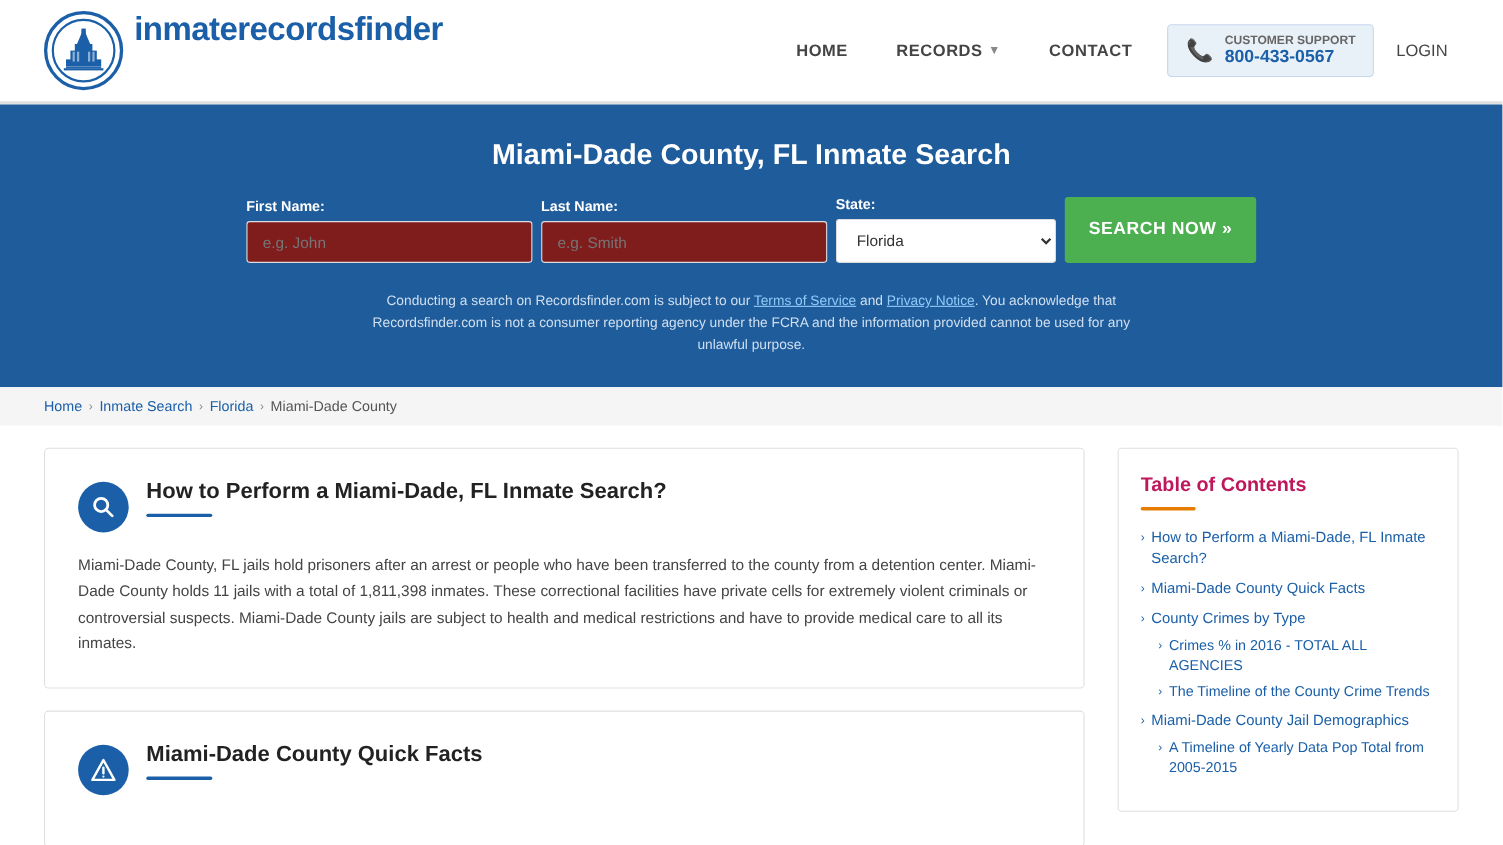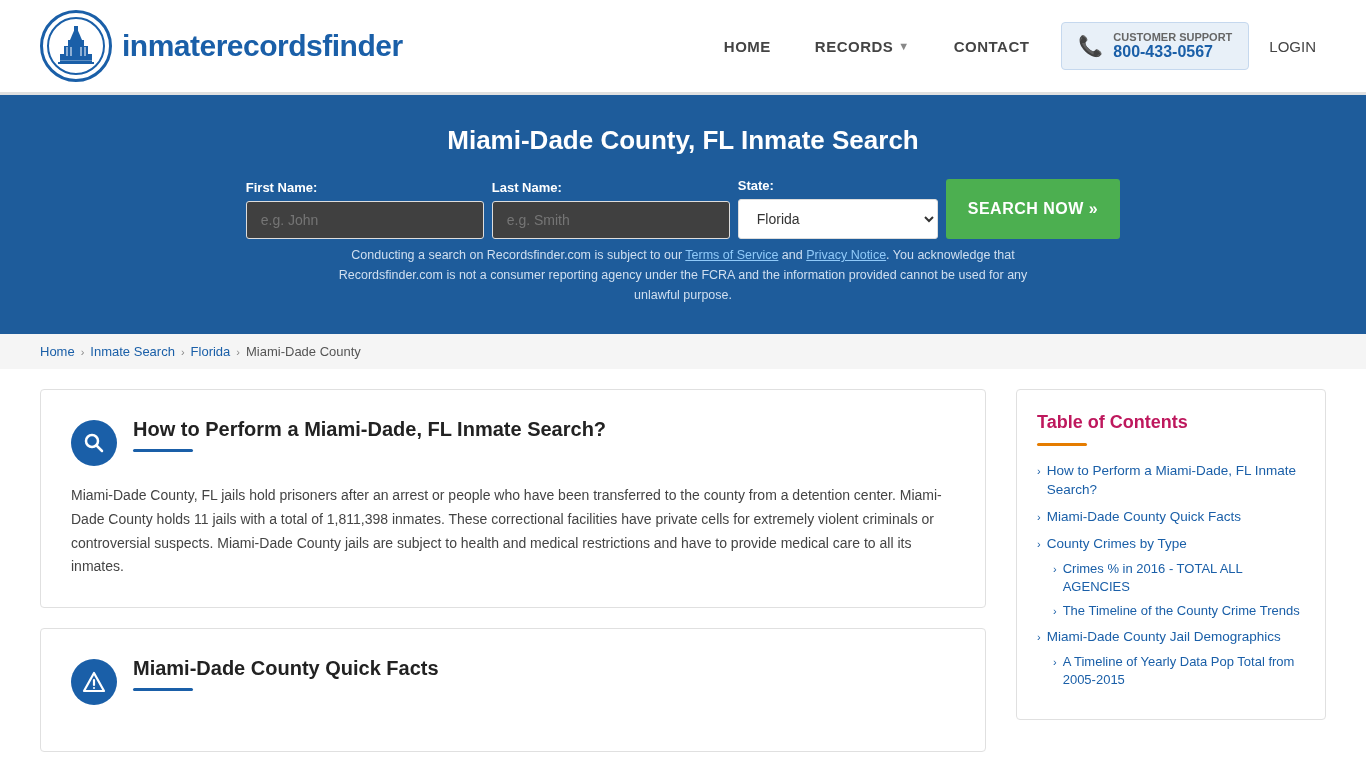--- a/index.html
+++ b/index.html
@@ -10,21 +10,20 @@
       background: #fff;
       border-bottom: 3px solid #e0e0e0;
       padding: 10px 40px;
       display: flex;
       align-items: center;
       justify-content: space-between;
       min-height: 90px;
     }
     .logo-area {
       display: flex;
-      align-items: center;
       gap: 10px;
     }
     .logo-circle {
       width: 72px;
       height: 72px;
       border-radius: 50%;
       border: 3px solid #1a5fa8;
       background: #fff;
       display: flex;
       align-items: center;
@@ -89,41 +88,41 @@
       color: #fff;
       font-size: 26px;
       font-weight: 700;
       margin-bottom: 22px;
     }
     .search-form {
       display: flex;
       align-items: flex-end;
       justify-content: center;
       gap: 8px;
-      margin-bottom: 6px;
+      margin-bottom: 24px;
     }
     .form-group {
       display: flex;
       flex-direction: column;
       align-items: flex-start;
       gap: 6px;
     }
     .form-label {
       color: #fff;
       font-size: 13px;
       font-weight: 600;
     }
     .form-input {
-      background: #404040;
+      background: #7f1d1d;
       border: 1px solid #ddd;
       border-radius: 3px;
       padding: 10px 14px;
       font-size: 14px;
       color: #aaa;
-      width: 238px;
+      width: 260px;
       outline: none;
     }
     .form-select {
       background: #fff;
       border: 1px solid #ddd;
       border-radius: 3px;
       padding: 10px 14px;
       font-size: 14px;
       color: #333;
       width: 200px;

